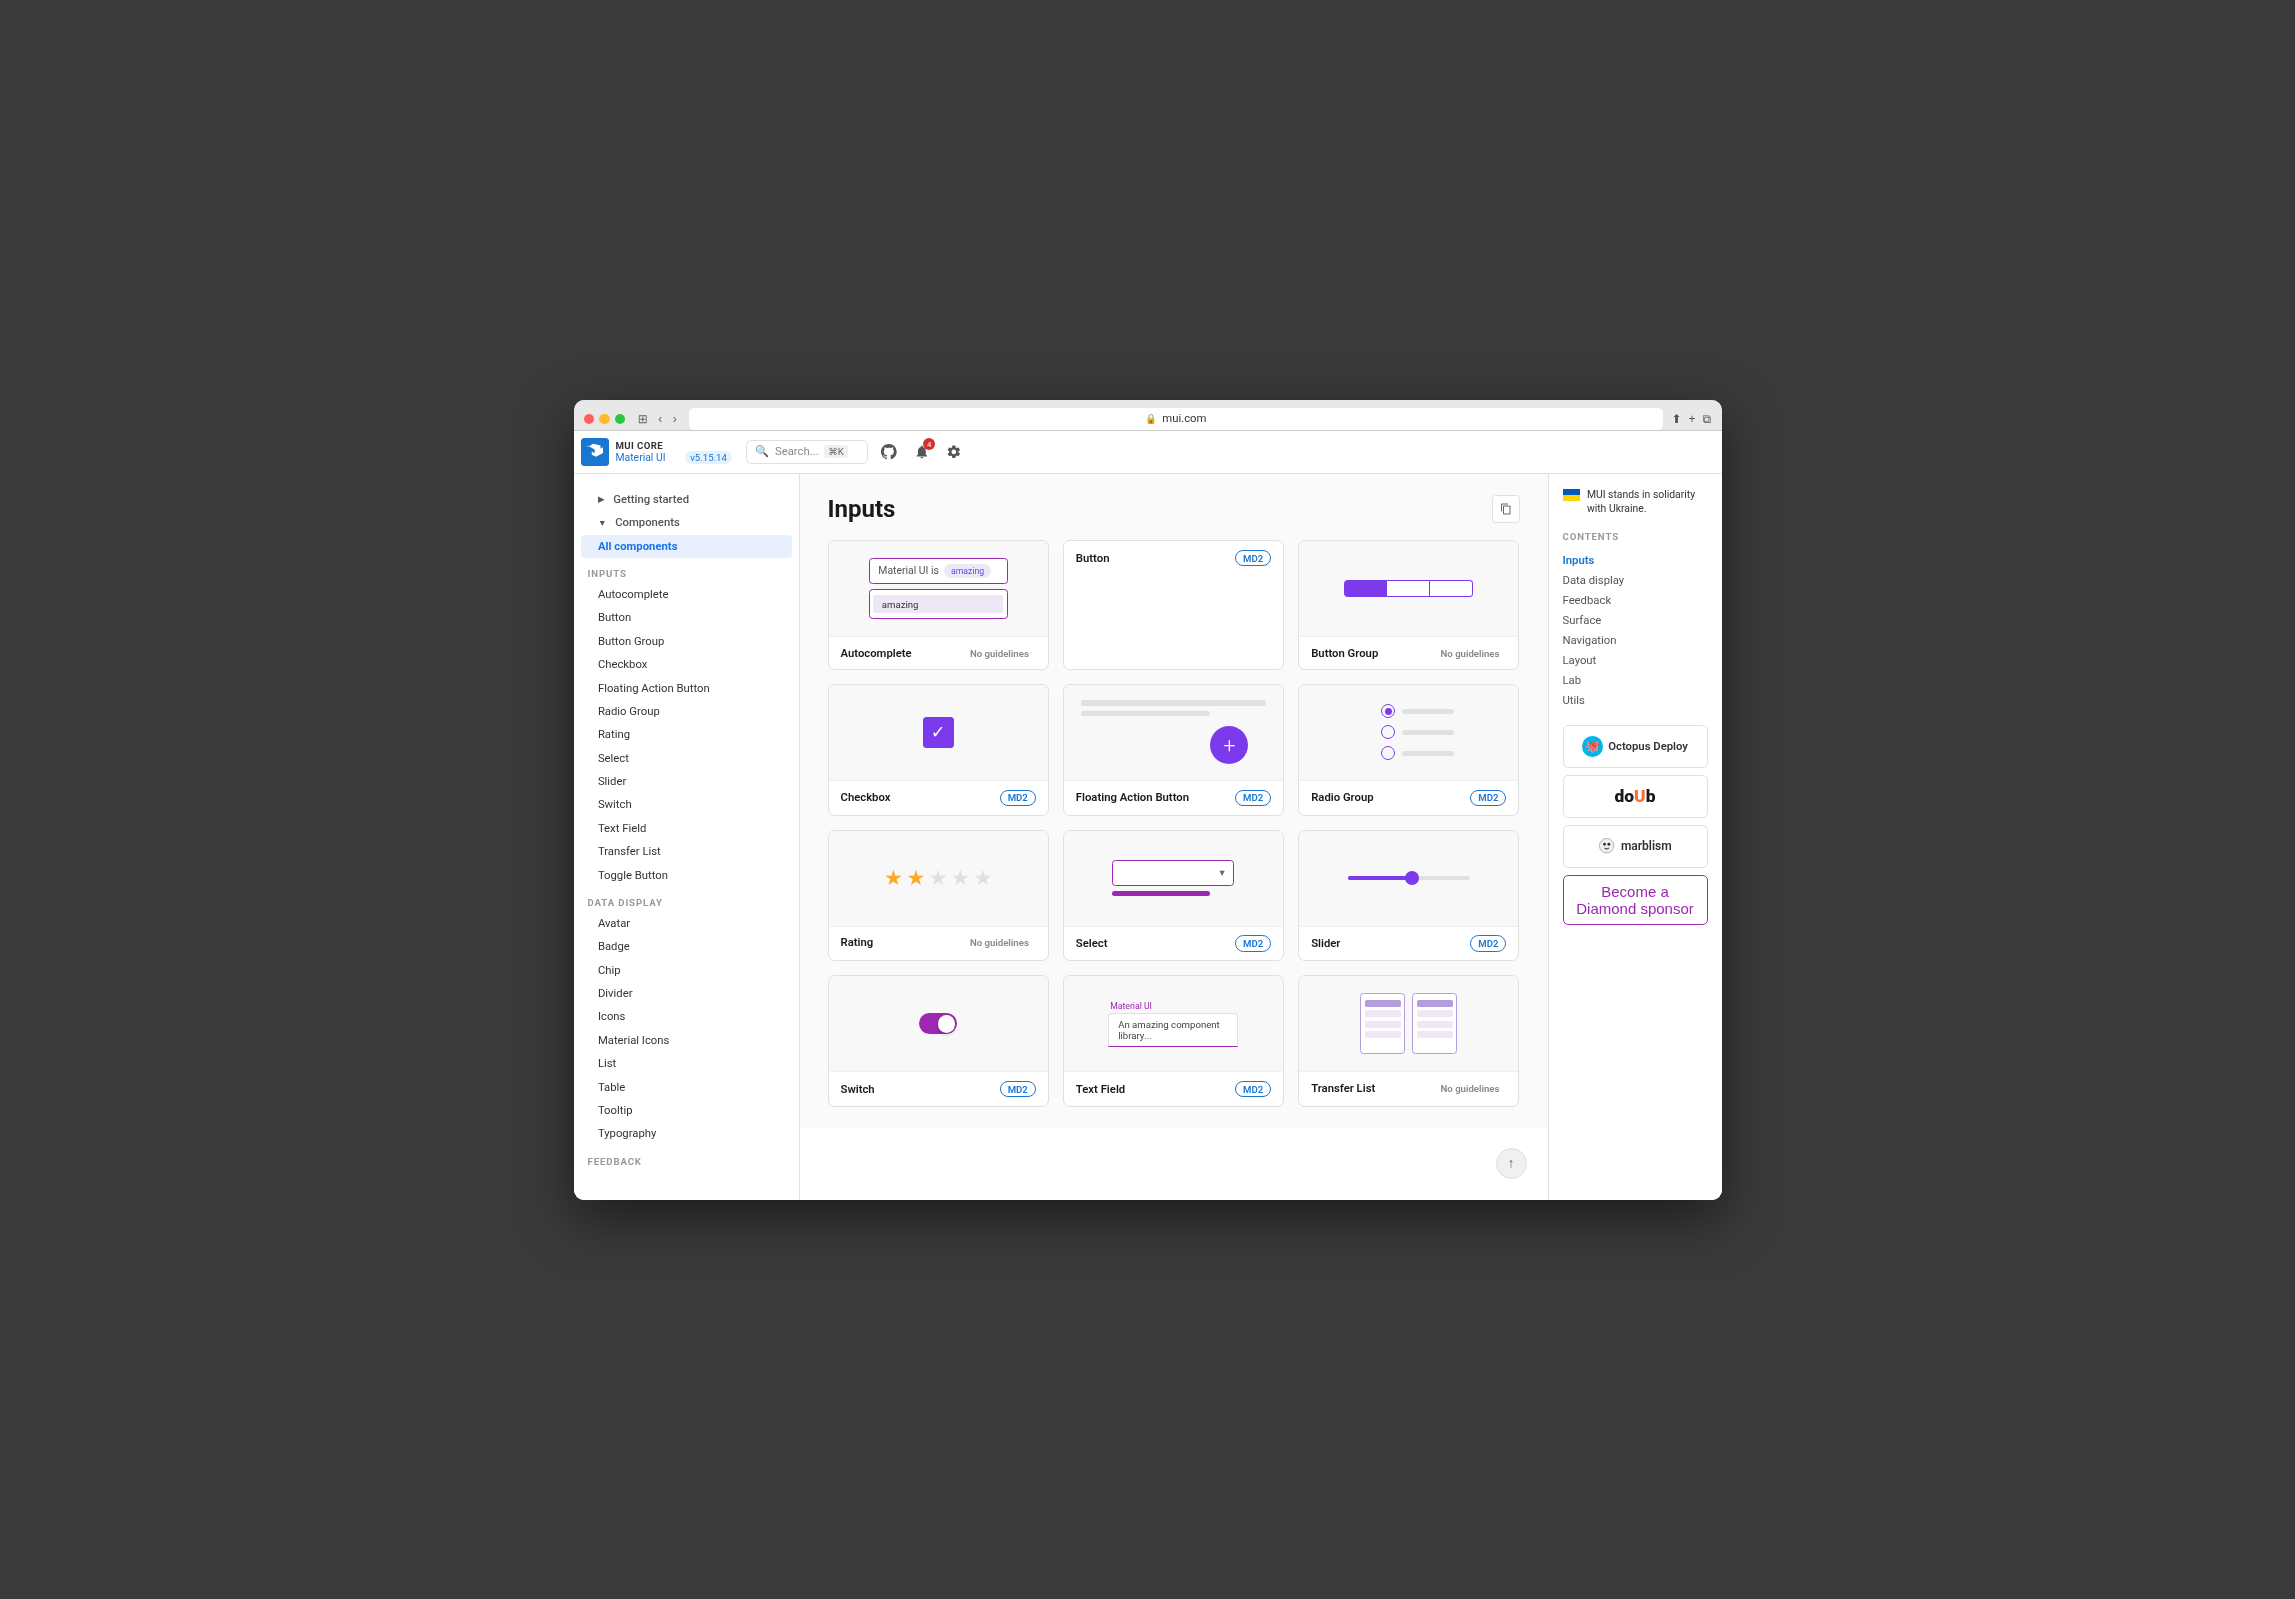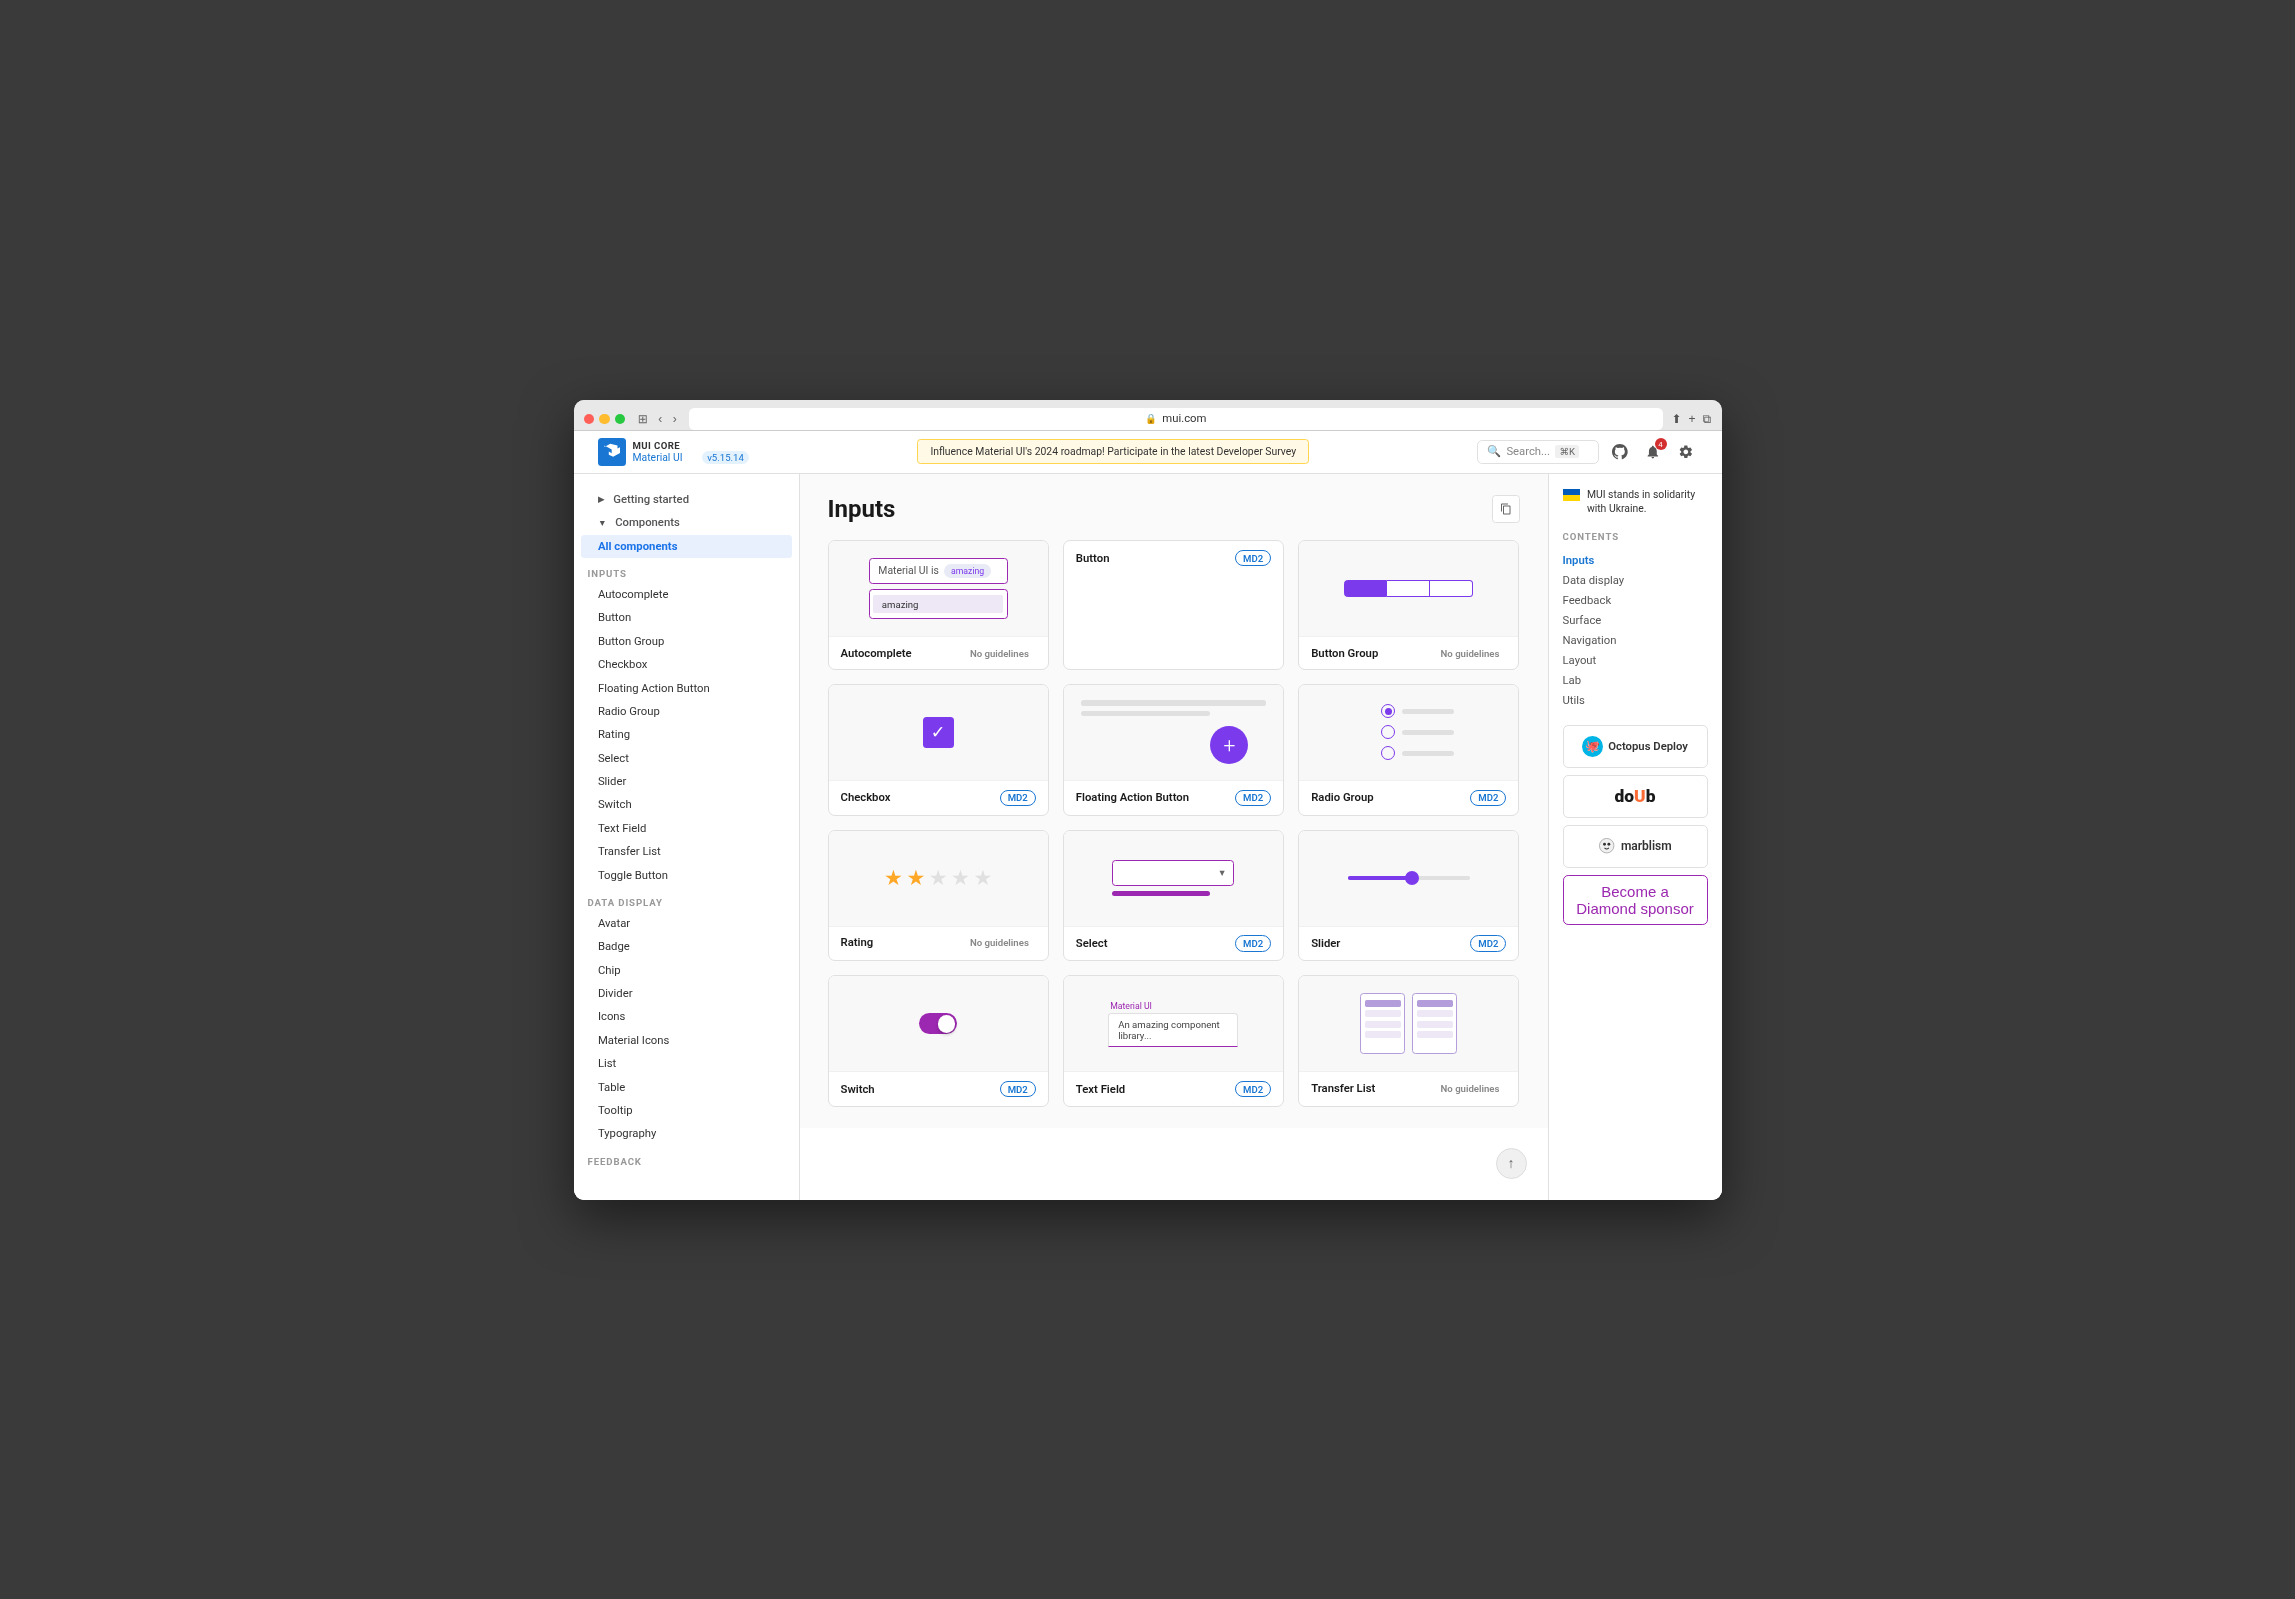--- a/index.html
+++ b/index.html
@@ -100,21 +100,21 @@
       display: flex;
       flex-direction: column;
       overflow: hidden;
       background: white;
     }
 
     
     .top-nav {
       background: white;
       border-bottom: 0.9px solid #e0e0e0;
-      padding: 0 24px;
+      padding: 0 7px;
       height: 43px;
       display: flex;
       align-items: center;
       gap: 14px;
     }
 
     .logo-area {
       display: flex;
       align-items: center;
       gap: 7px;
@@ -801,23 +801,20 @@
         </div>
         <div class="nav-brand">
           <span class="nav-brand-name">MUI CORE</span>
           <span class="nav-material-ui">
             <span>Material UI</span>
             <span class="nav-version">v5.15.14</span>
           </span>
         </div>
       </div>
 
-      <div class="survey-banner">
-        <div class="survey-text">Influence Material UI's 2024 roadmap! Participate in the latest Developer Survey</div>
-      </div>
 
       <div class="nav-right">
         <div class="search-box">
           <span>🔍</span>
           <span>Search...</span>
           <span class="search-shortcut">⌘K</span>
         </div>
         <div class="nav-icon-btn">
           <svg width="15.7" height="15.7" viewBox="0 0 24 24" fill="#555">
             <path d="M12 0C5.37 0 0 5.37 0 12c0 5.3 3.44 9.8 8.2 11.38.6.11.82-.26.82-.58v-2.03c-3.34.72-4.04-1.61-4.04-1.61-.54-1.38-1.33-1.75-1.33-1.75-1.09-.74.08-.73.08-.73 1.2.08 1.84 1.24 1.84 1.24 1.07 1.83 2.8 1.3 3.49 1 .1-.78.42-1.3.76-1.6-2.67-.3-5.47-1.33-5.47-5.93 0-1.31.47-2.38 1.24-3.22-.14-.3-.54-1.52.1-3.18 0 0 1.01-.32 3.3 1.23a11.5 11.5 0 013-.4c1.02 0 2.04.14 3 .4 2.28-1.55 3.29-1.23 3.29-1.23.65 1.66.24 2.88.12 3.18.77.84 1.23 1.91 1.23 3.22 0 4.61-2.8 5.63-5.48 5.92.43.37.81 1.1.81 2.22v3.29c0 .32.22.7.83.58C20.57 21.8 24 17.3 24 12c0-6.63-5.37-12-12-12z"></path>

